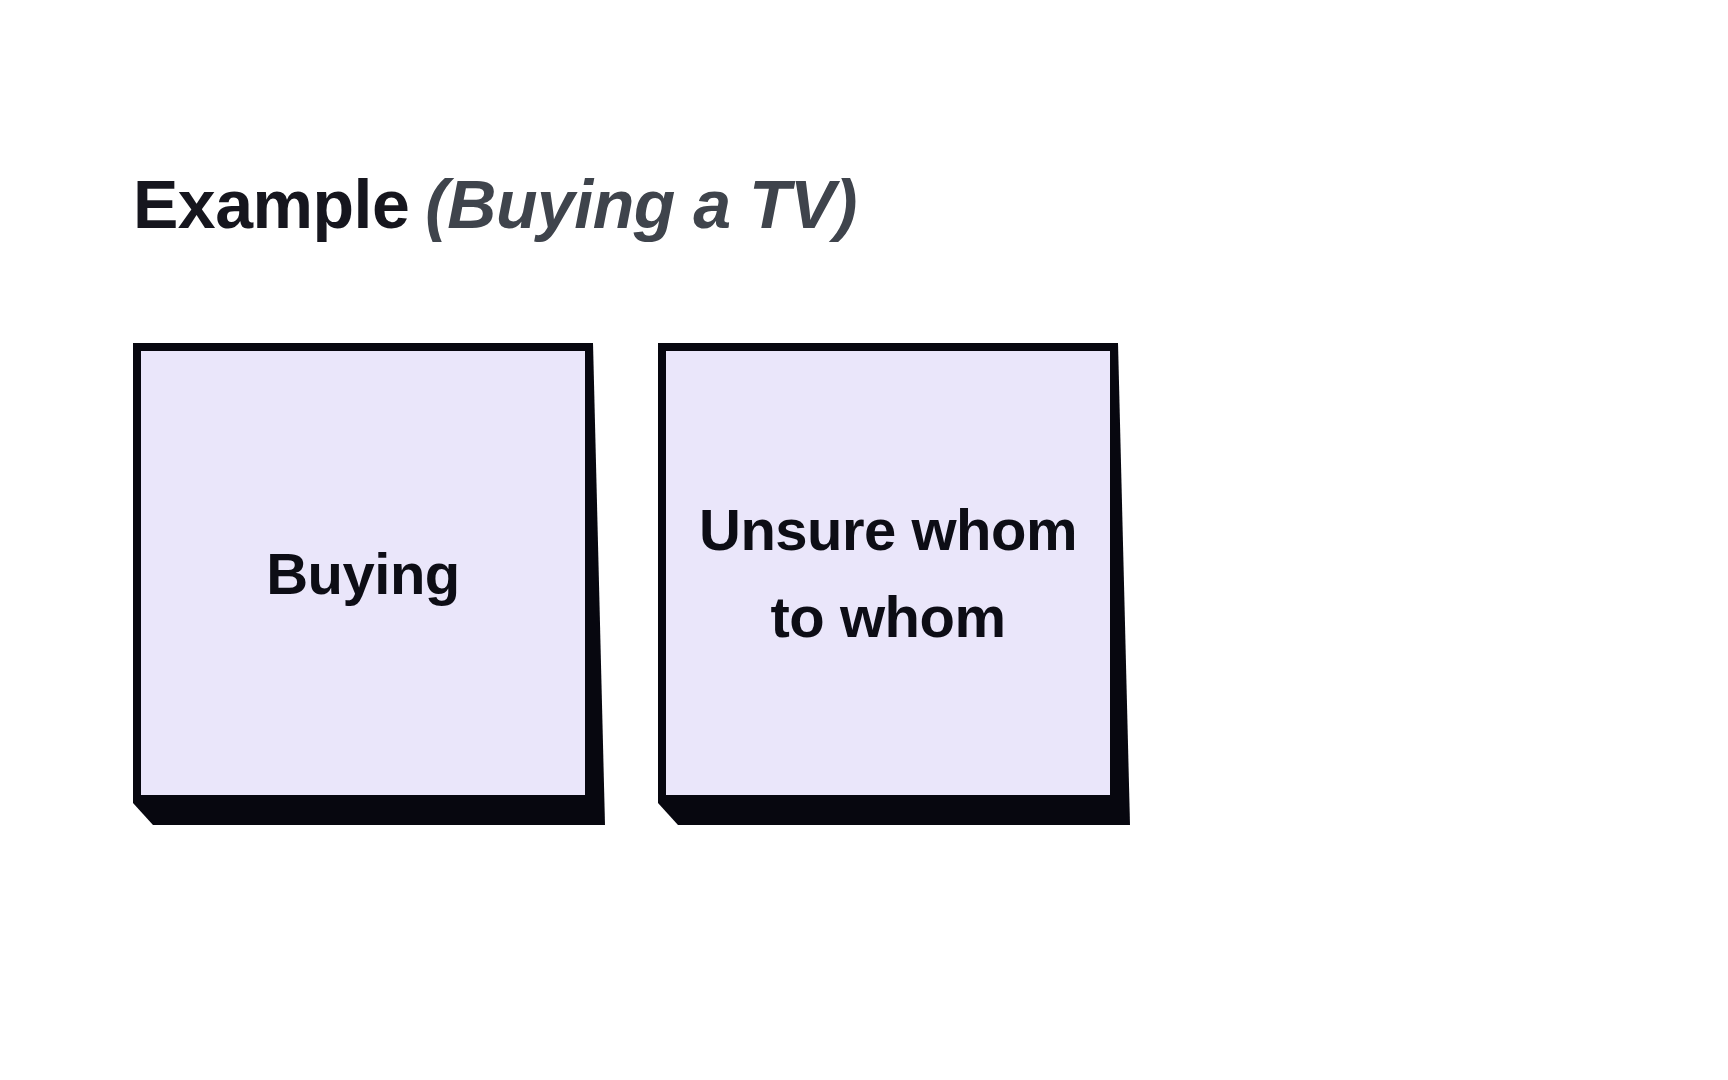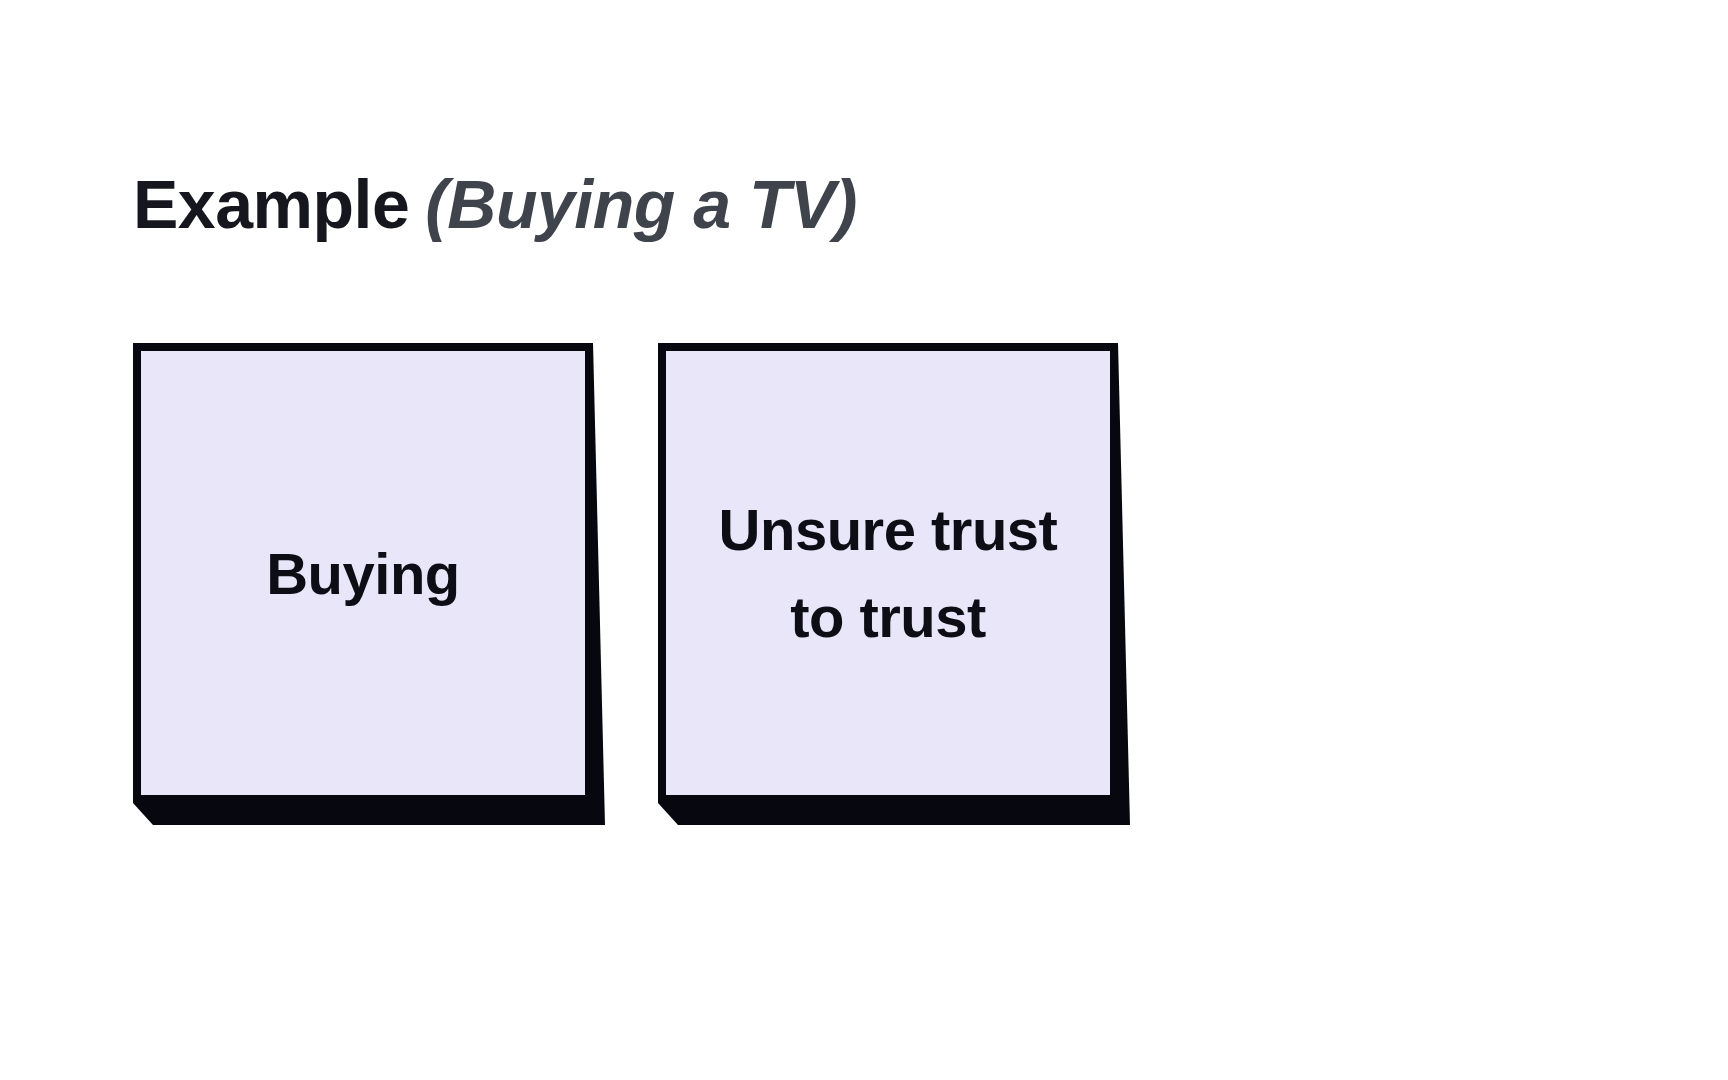--- a/index.html
+++ b/index.html
@@ -98,18 +98,18 @@
   <div class="note note-1">
     <div class="note-shadow"></div>
     <div class="note-face">
       <div class="note-label">Buying</div>
     </div>
   </div>
 
   <div class="note note-2">
     <div class="note-shadow"></div>
     <div class="note-face">
-      <div class="note-label">Unsure trust to trust</div>
+      <div class="note-label">Unsure whom to whom</div>
     </div>
   </div>
 
 
 </div>
 
 </body></html>

